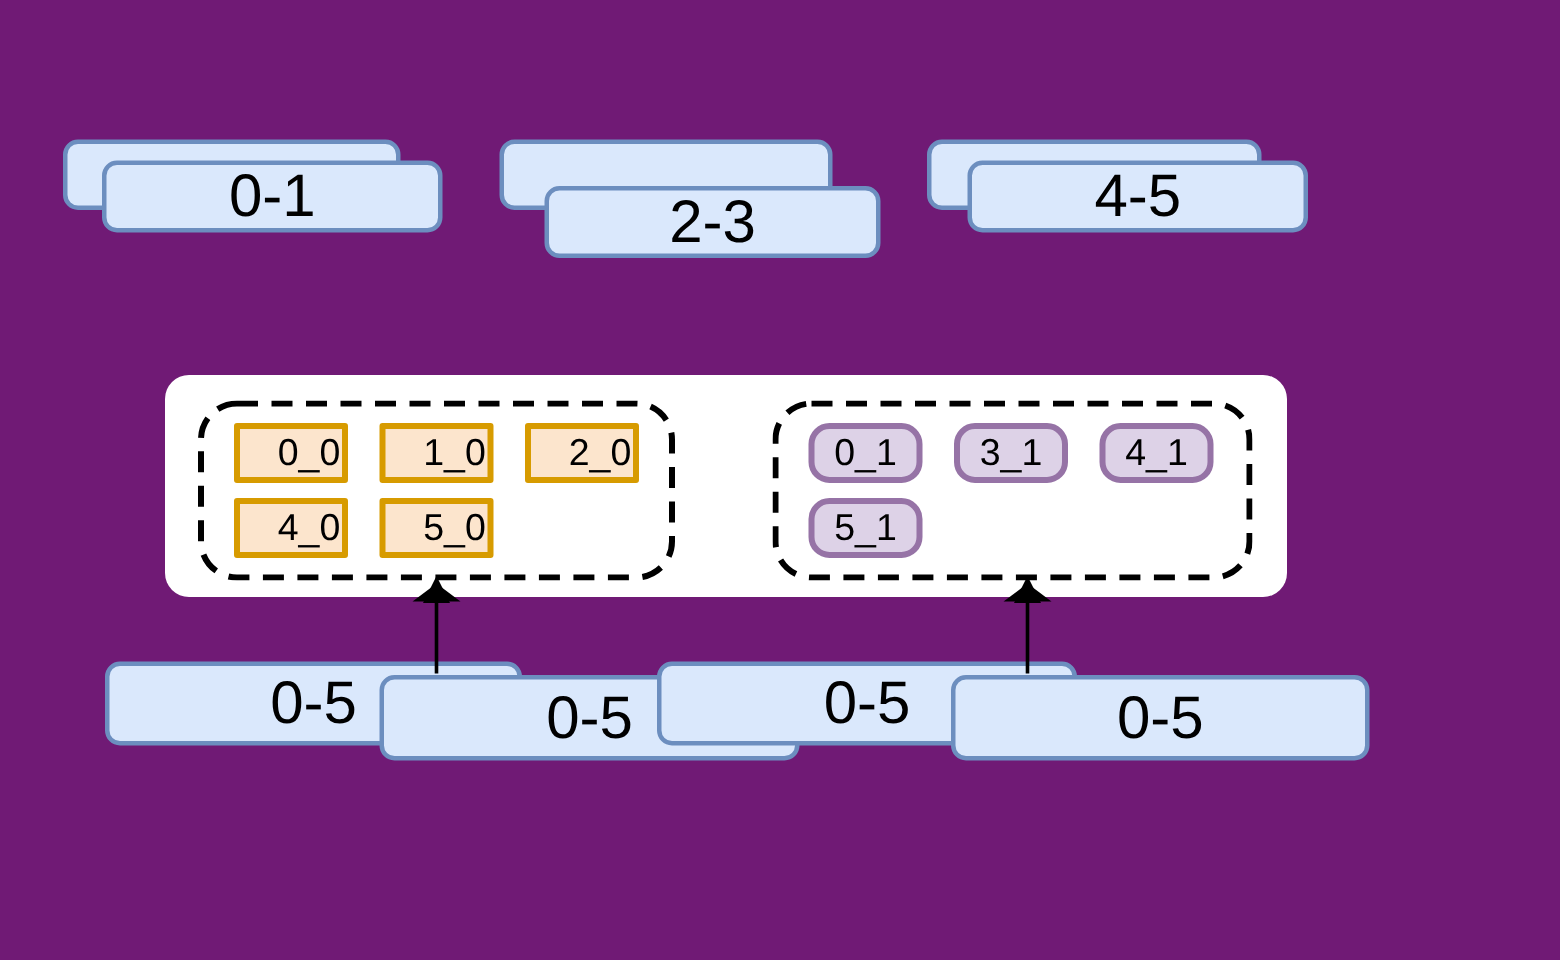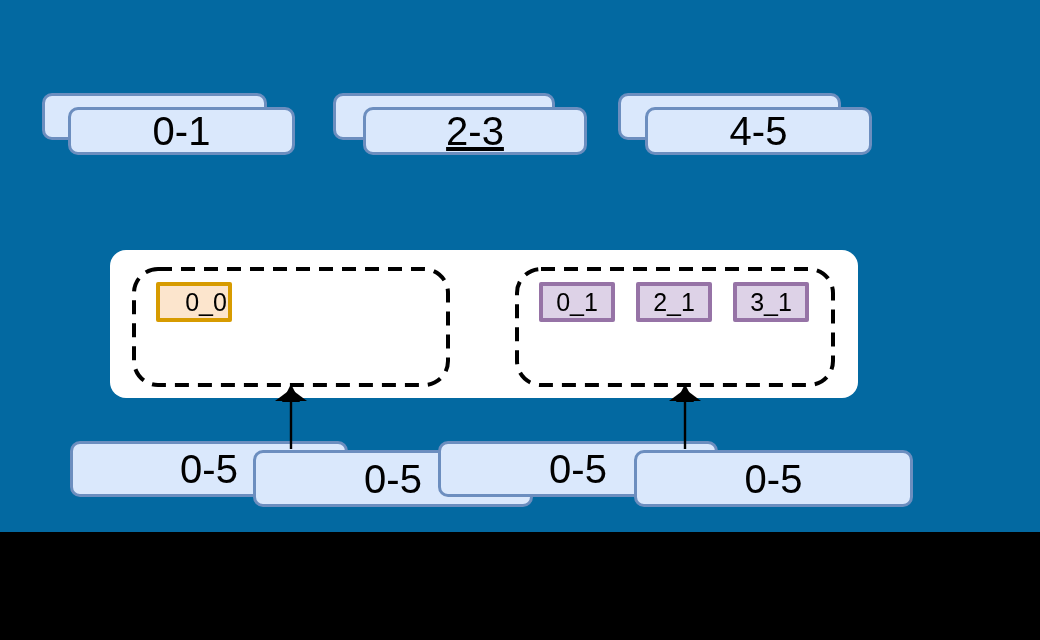--- a/index.html
+++ b/index.html
@@ -1,31 +1,31 @@
 <!DOCTYPE html>
 <html><head>
 <meta charset="utf-8">
 <style>
   html,body{margin:0;padding:0;background:#000;}
   .stage{
-    position:relative;width:1040px;height:532px;background:#0369a1;
+    position:relative;width:1040px;height:640px;background:#701a75;
     overflow:hidden;font-family:"Liberation Sans",sans-serif;color:#000;
   }
   
   .card{
     position:absolute;box-sizing:border-box;
     background:#DAE8FC;border:3px solid #6C8EBF;border-radius:10px;
     display:flex;align-items:center;justify-content:center;
   }
   .card span{font-size:40px;line-height:1;color:#000;}
   
   .tp0-back{left:42px;top:93px;width:225px;height:47px;z-index:1;}
   .tp0-front{left:68px;top:107px;width:227px;height:48px;z-index:2;}
   .tp1-back{left:333px;top:93px;width:222px;height:47px;z-index:1;}
-  .tp1-front{left:363px;top:107px;width:224px;height:48px;z-index:2;text-decoration:underline;}
+  .tp1-front{left:363px;top:124px;width:224px;height:48px;z-index:2;}
   .tp2-back{left:618px;top:93px;width:223px;height:47px;z-index:1;}
   .tp2-front{left:645px;top:107px;width:227px;height:48px;z-index:2;text-align:center;}
   
   .b0{left:70px;top:441px;width:278px;height:56px;z-index:10;}
   .b1{left:253px;top:450px;width:280px;height:57px;z-index:11;}
   .b2{left:438px;top:441px;width:280px;height:56px;z-index:12;}
   .b3{left:634px;top:450px;width:279px;height:57px;z-index:13;}
 
   
   .groups-container{
@@ -41,21 +41,21 @@
     display:grid;grid-template-columns:repeat(3,76px);
     grid-template-rows:repeat(2,40px);column-gap:21px;row-gap:10px;
     padding:15px 0 0 24px;box-sizing:border-box;
   }
   .cell{
     box-sizing:border-box;border:4px solid;border-radius:2px;
     display:flex;align-items:center;justify-content:center;
     font-size:25px;line-height:1;
   }
   .cell.orange{background:#FCE5CD;border-color:#D79B00;padding-left:24px;}
-  .cell.purple{background:#DDD2E7;border-color:#9673A6;}
+  .cell.purple{background:#DDD2E7;border-color:#9673A6;border-radius:14px;}
 
   
   .arrow{position:absolute;width:40px;height:74px;z-index:30;}
   .a0{left:271px;top:378px;}
   .a1{left:665px;top:378px;}
 </style>
 </head>
 <body>
 
 <div class="stage">
@@ -76,36 +76,51 @@
   <div class="groups-container">
 
     <div class="dashed-group g0">
       <svg class="dash-border" width="318" height="120" viewBox="0 0 318 120">
         <rect x="2" y="2" width="314" height="116" rx="24" fill="none" stroke="#000000" stroke-width="4" stroke-dasharray="14 9"></rect>
       </svg>
       <div class="cells">
         <div class="cell orange">
             <span>0_0</span>
           </div>
+        <div class="cell orange">
+            <span>1_0</span>
+          </div>
+        <div class="cell orange">
+            <span>2_0</span>
+          </div>
+        <div class="cell orange">
+            <span>4_0</span>
+          </div>
+        <div class="cell orange">
+            <span>5_0</span>
+          </div>
       </div>
     </div>
 
     <div class="dashed-group g1">
       <svg class="dash-border" width="320" height="120" viewBox="0 0 320 120">
         <rect x="2" y="2" width="316" height="116" rx="24" fill="none" stroke="#000000" stroke-width="4" stroke-dasharray="14 9"></rect>
       </svg>
       <div class="cells">
         <div class="cell purple">
             <span>0_1</span>
           </div>
         <div class="cell purple">
-            <span>2_1</span>
+            <span>3_1</span>
           </div>
         <div class="cell purple">
-            <span>3_1</span>
+            <span>4_1</span>
+          </div>
+        <div class="cell purple">
+            <span>5_1</span>
           </div>
       </div>
     </div>
 
   </div>
 
   <svg class="arrow a0" viewBox="0 0 40 74">
     <polygon points="4,23 36,23 20,11" fill="#000000"></polygon>
     <polygon points="11,24 29,24 20,6" fill="#000000"></polygon>
     <rect x="18.8" y="18" width="2.4" height="53" fill="#000000"></rect>

